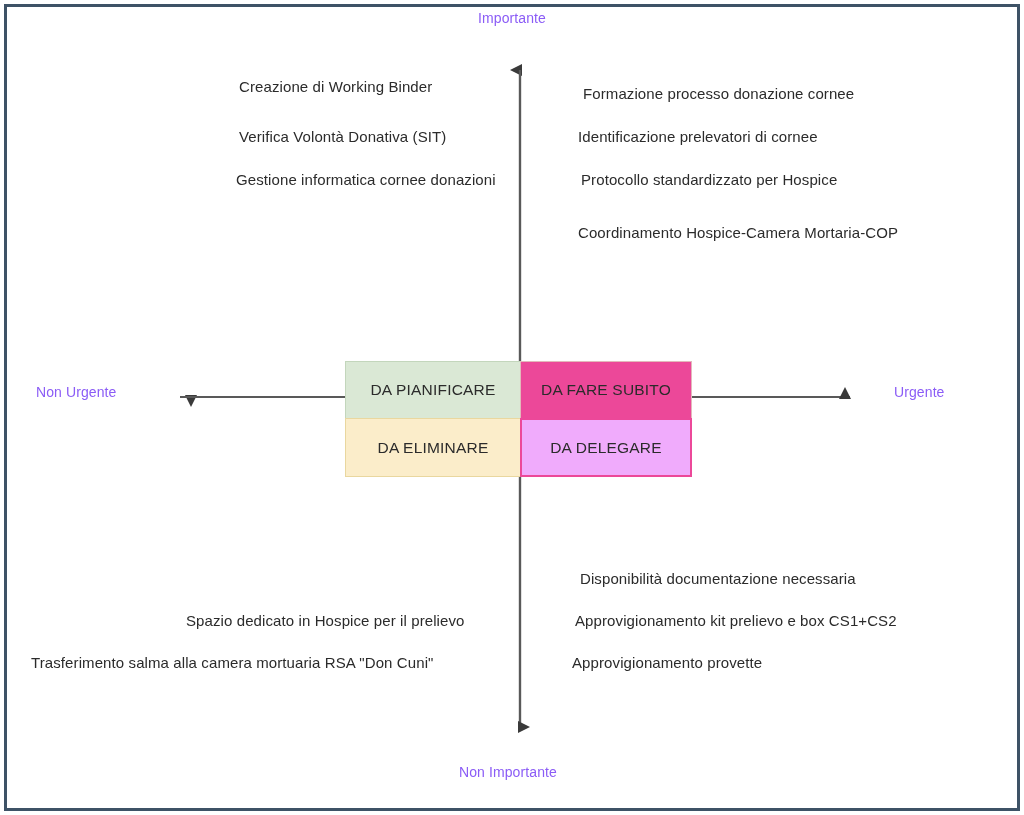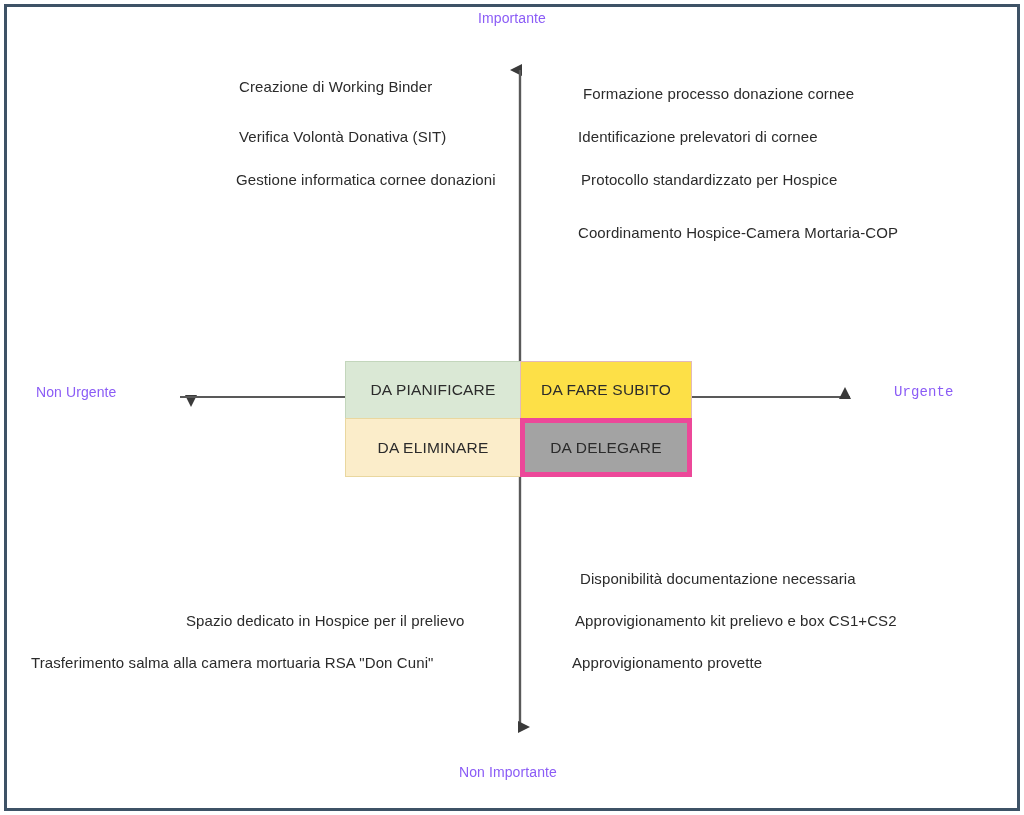--- a/index.html
+++ b/index.html
@@ -42,21 +42,21 @@
   .axis-label {
     position: absolute;
     font-size: 14px;
     color: #8b5cf6;
     white-space: nowrap;
     letter-spacing: 0.1px;
   }
   #label-importante  { left: 478px; top: 10px; }
   #label-non-importante { left: 459px; top: 764px; }
   #label-non-urgente { left: 36px;  top: 384px; }
-  #label-urgente     { left: 894px; top: 384px; font-family: Liberation Mono, monospace; }
+  #label-urgente     { left: 894px; top: 384px; }
 
   
   .quad-grid {
     position: absolute;
     left: 345px;
     top: 341px;
     width: 279px;
     height: 116px;
     display: grid;
     grid-template-columns: 175px 172px;
@@ -66,23 +66,23 @@
   .quad-box {
     display: flex;
     align-items: center;
     justify-content: center;
     font-size: 15.5px;
     color: #2b2b2b;
     box-sizing: border-box;
     letter-spacing: 0.2px;
   }
   .quad-plan    { background: #dae8d5; border: 1px solid #c3d6bc; border-right: none; border-bottom: none;}
-  .quad-do      { background: #fde047; border: 1px solid #e2b9bb; border-bottom: none;}
+  .quad-do      { background: #ec4899; border: 1px solid #e2b9bb; border-bottom: none;}
   .quad-delete  { background: #fbedca; border: 1px solid #e9d79f; border-right: none;}
-  .quad-deleg   { background: #a3a3a3; border: 5px solid #ec4899;}
+  .quad-deleg   { background: #f0abfc; border: 2px solid #ec4899;}
 
   
   .task {
     position: absolute;
     font-size: 15px;
     color: #2b2b2b;
     white-space: nowrap;
     letter-spacing: 0.1px;
   }
 </style>

